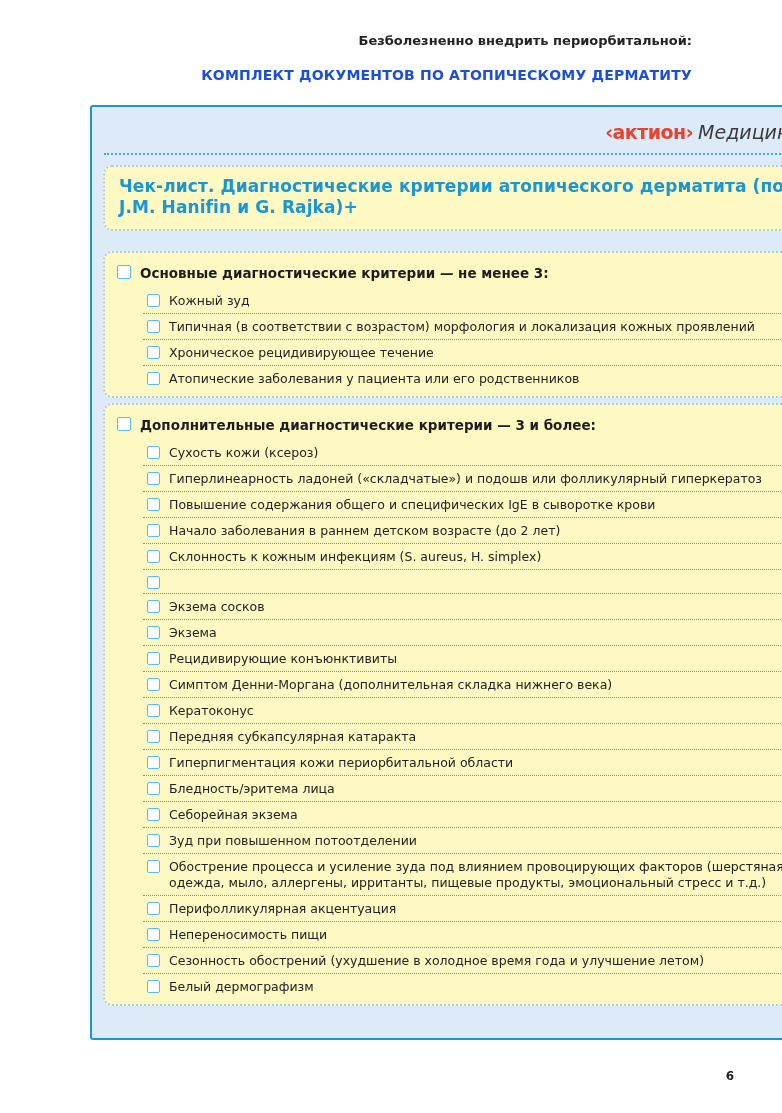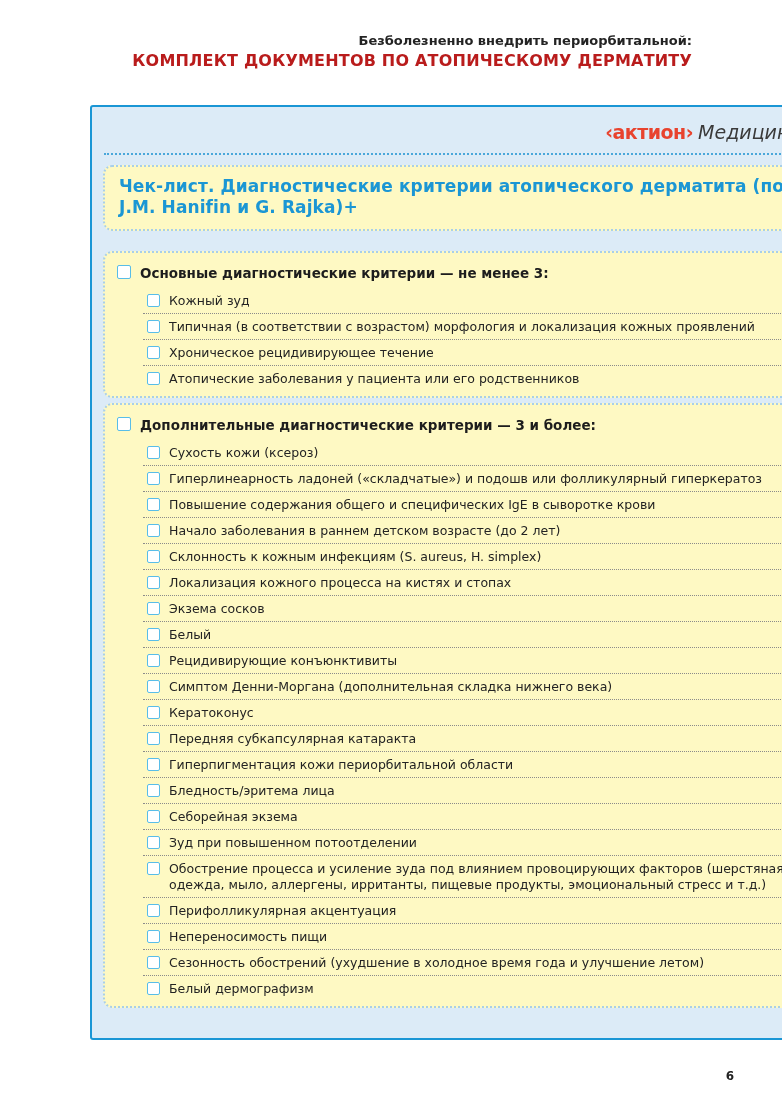--- a/index.html
+++ b/index.html
@@ -14,22 +14,22 @@
   .top-header {
     position: absolute;
     top: 33px; right: 90px;
     text-align: right;
     line-height: 1.25;
   }
   .top-header .line1 {
     font-size: 13px; font-weight: bold; color: #232323;
   }
   .top-header .line2 {
-    font-size: 16px; font-weight: bold; color: #b91c1c;
-    letter-spacing: 0.2px; margin-top: 2px;
+    font-size: 14px; font-weight: bold; color: #1d4ed8;
+    letter-spacing: 0.2px; margin-top: 18px;
   }
   
   .card {
     position: absolute;
     left: 90px; top: 105px;
     width: 728px; height: 935px;
     background: #dcebf7;
     border: 2px solid #1a96d5;
     border-radius: 3px;
     padding: 10px 11px;
@@ -170,29 +170,28 @@
         <div class="item-row">
           <span class="checkbox"></span>
           <span class="item-label">Начало заболевания в раннем детском возрасте (до 2 лет)</span>
         </div>
         <div class="item-row">
           <span class="checkbox"></span>
           <span class="item-label">Склонность к кожным инфекциям (S. aureus, H. simplex)</span>
         </div>
         <div class="item-row">
           <span class="checkbox"></span>
-          <span class="item-label">Локализация кожного процесса на кистях и стопах</span>
         </div>
         <div class="item-row">
           <span class="checkbox"></span>
           <span class="item-label">Экзема сосков</span>
         </div>
         <div class="item-row">
           <span class="checkbox"></span>
-          <span class="item-label">Белый</span>
+          <span class="item-label">Экзема</span>
         </div>
         <div class="item-row">
           <span class="checkbox"></span>
           <span class="item-label">Рецидивирующие конъюнктивиты</span>
         </div>
         <div class="item-row">
           <span class="checkbox"></span>
           <span class="item-label">Симптом Денни-Моргана (дополнительная складка нижнего века)</span>
         </div>
         <div class="item-row">

